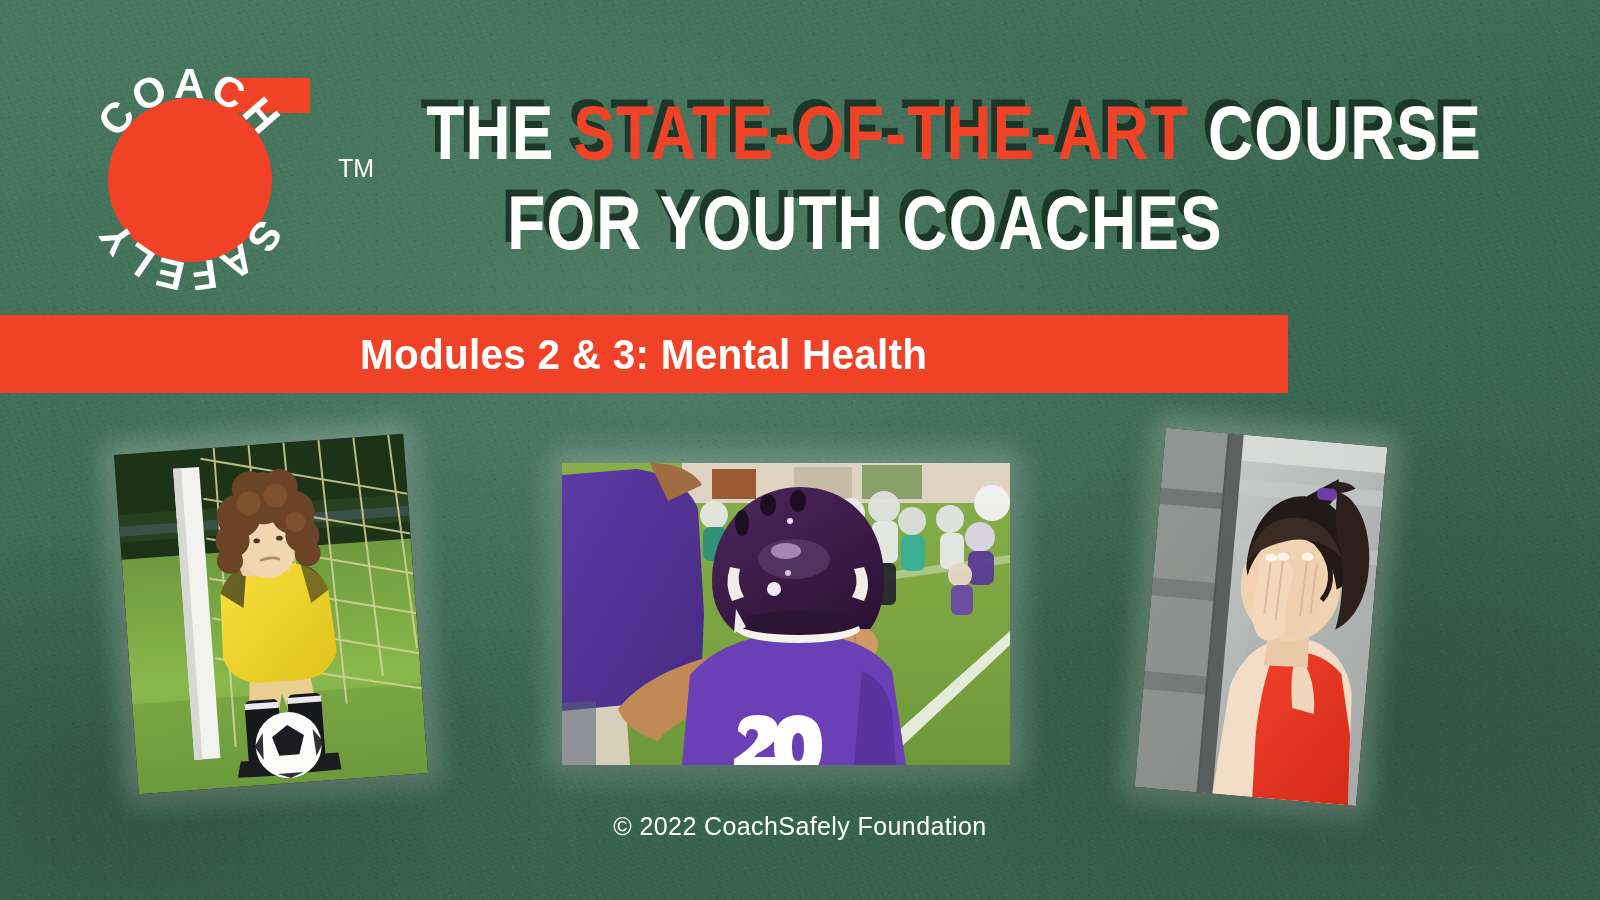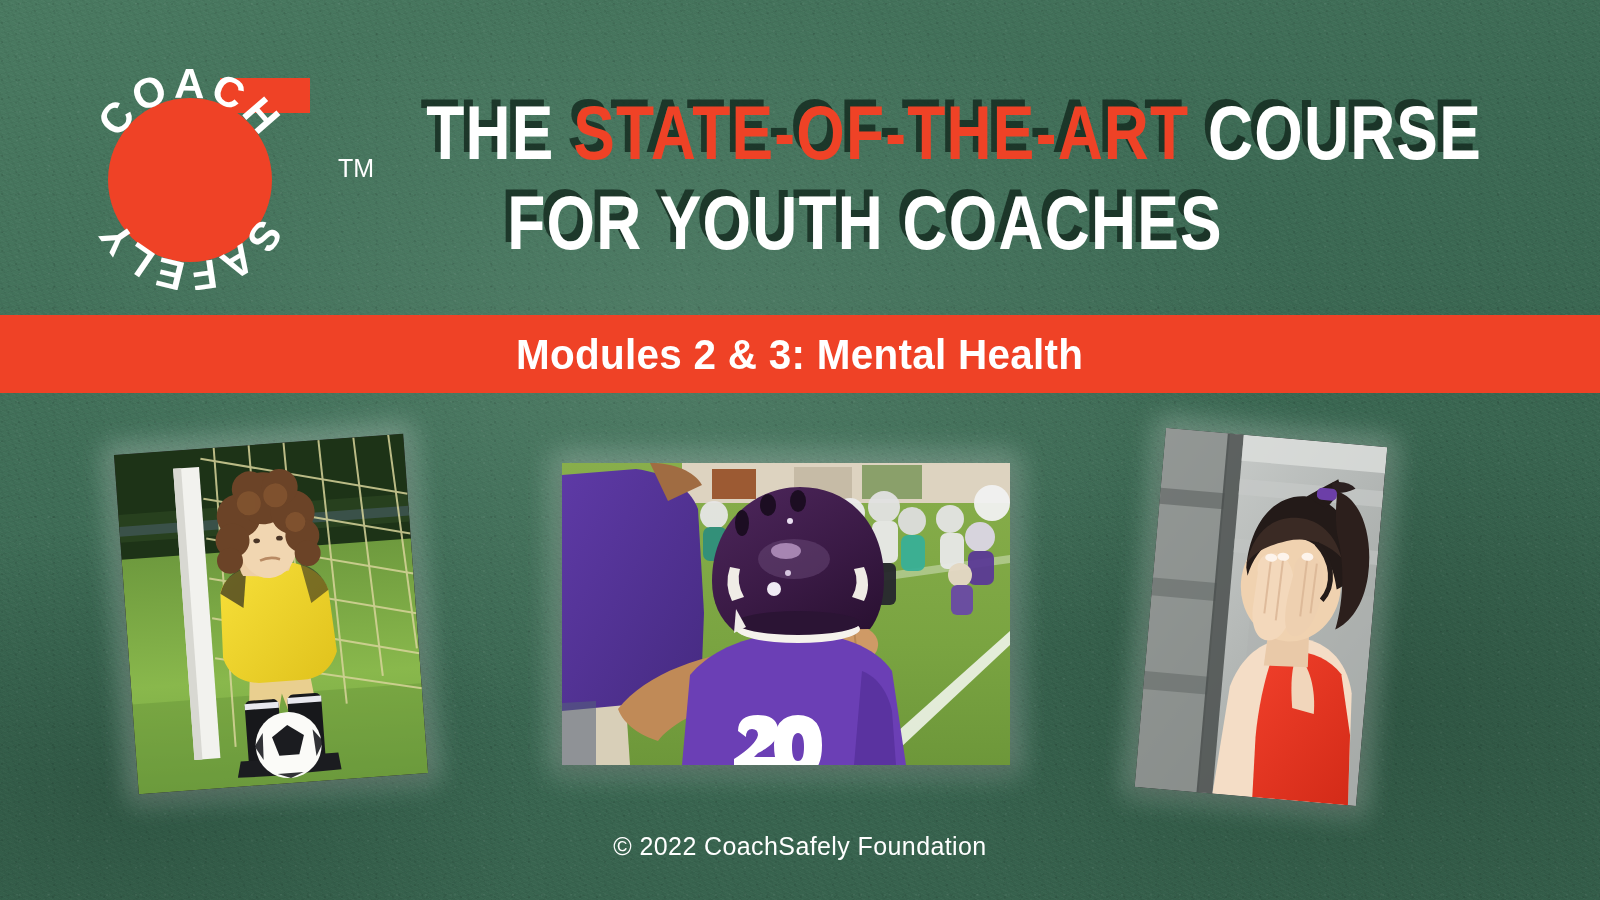--- a/index.html
+++ b/index.html
@@ -81,21 +81,21 @@
   }
   .headline .w { color: #ffffff; }
   .headline .r { color: #ef4226; }
   .headline .line2 { display: block; }
 
   
   .banner {
     position: absolute;
     left: 0;
     top: 315px;
-    width: 1600px;
+    width: 1288px;
     height: 78px;
     background: #ef4226;
     display: flex;
     align-items: center;
     justify-content: center;
   }
   .banner-text {
     color: #ffffff;
     font-family: "Liberation Sans Narrow", "Liberation Sans", sans-serif;
     font-weight: bold;
@@ -141,21 +141,21 @@
     top: 437px;
     width: 222px;
     height: 360px;
     transform: rotate(5deg);
   }
 
   
   .footer {
     position: absolute;
     left: 0;
-    top: 832px;
+    top: 812px;
     width: 1600px;
     text-align: center;
     color: #ffffff;
     font-family: "Liberation Sans", sans-serif;
     font-size: 25px;
     letter-spacing: 0.4px;
   }
 </style>
 </head>
 <body>

